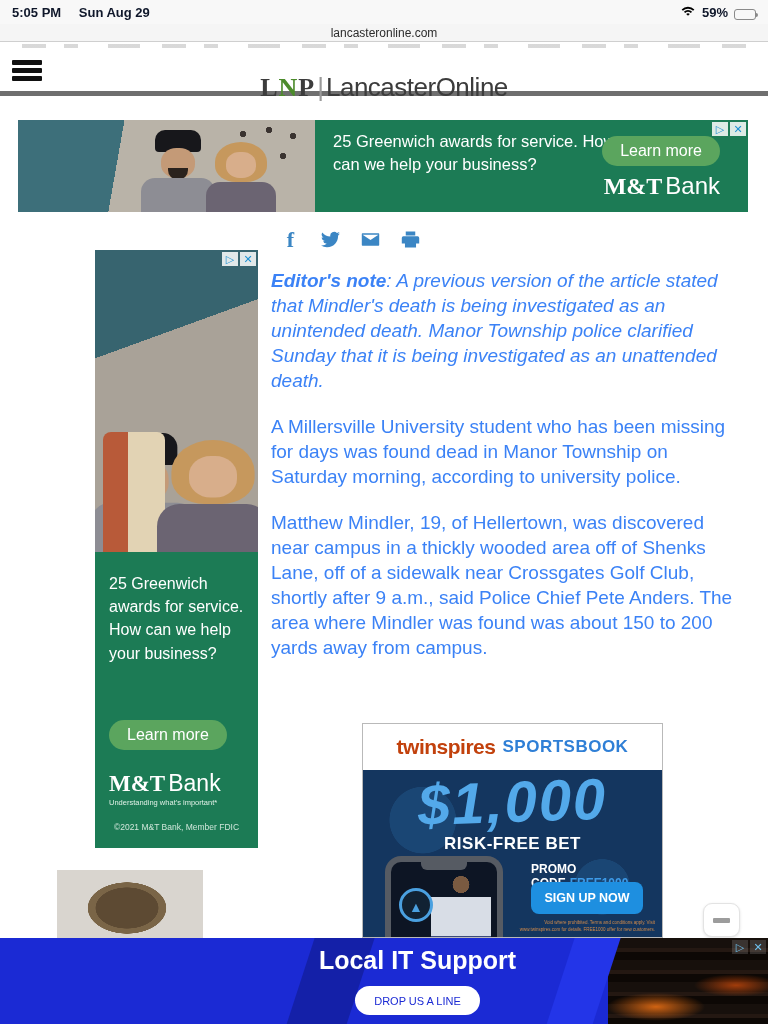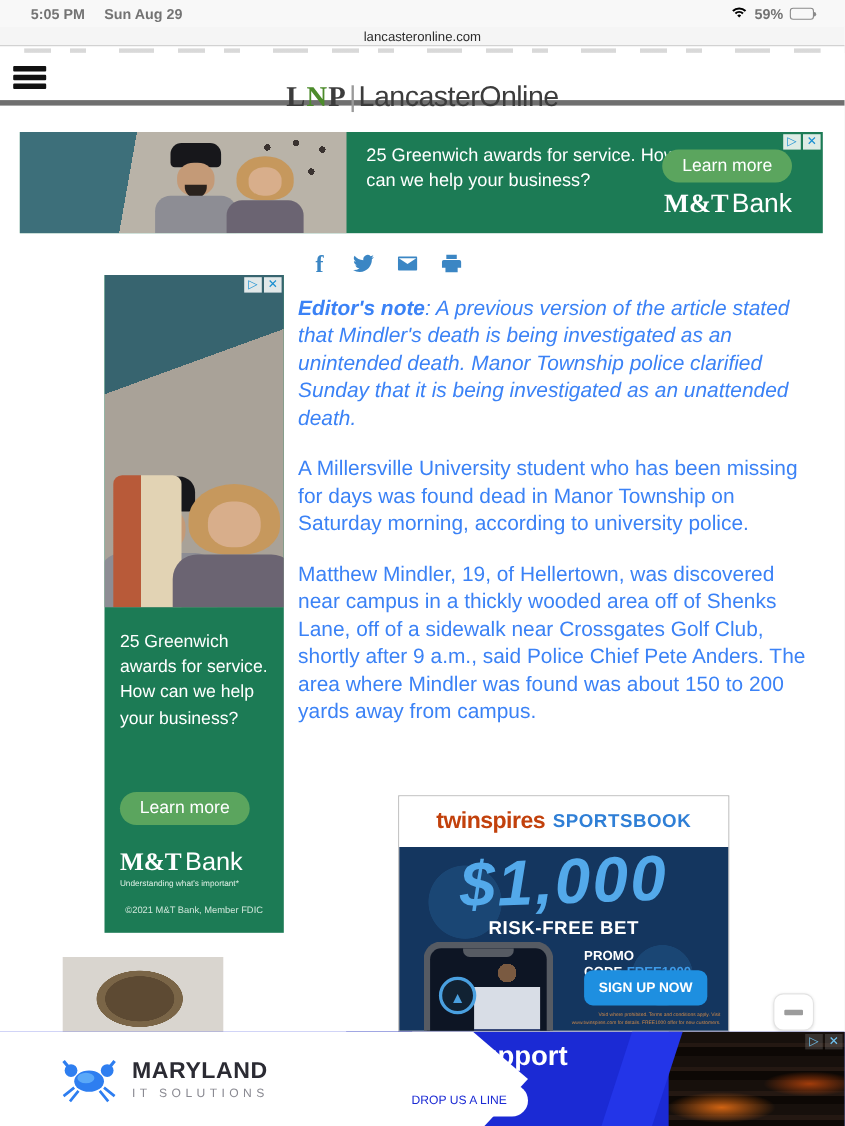--- a/index.html
+++ b/index.html
@@ -2,24 +2,24 @@
 <html><head>
 <meta charset="utf-8">
 <style>
   * { margin:0; padding:0; box-sizing:border-box; }
   html,body { background:#e9e9e9; }
   .screen{ position:relative; width:768px; height:1024px; margin:0 auto; background:#fff;
            font-family:"Liberation Sans", sans-serif; overflow:hidden; }
 
   
   .statusbar{ position:absolute; top:0; left:0; width:768px; height:24px; background:#f8f8f8;
-              display:flex; align-items:center; justify-content:space-between; padding:0 28px;
-              font-size:13px; font-weight:700; color:#737373; }
+              display:flex; align-items:center; justify-content:space-between; padding:0 12px;
+              font-size:13px; font-weight:700; color:#0f172a; }
   .statusbar .left span{ margin-right:14px; }
-  .statusbar .right{ display:flex; align-items:center; gap:6px; font-weight:600; }
+  .statusbar .right{ display:flex; align-items:flex-end; gap:6px; font-weight:600; }
   .battery{ position:relative; width:22px; height:11px; border:1px solid #8a8a8a; border-radius:3px; padding:1px; }
   .battery::after{ content:""; position:absolute; right:-3px; top:3px; width:2px; height:4px; background:#8a8a8a; border-radius:0 2px 2px 0; }
   .battery .fill{ height:100%; width:59%; background:#222; border-radius:1px; }
 
   
   .urlbar{ position:absolute; top:24px; left:0; width:768px; height:18px; background:#f5f5f5;
            border-bottom:1px solid #cfcfcf; display:flex; align-items:center; justify-content:center;
            font-size:12px; color:#2c2c2c; }
 
   
@@ -301,36 +301,20 @@
   </div>
 
   <div class="minbtn">
       <i></i>
     </div>
 
   <div class="botad">
     <div class="cables"></div>
     <div class="ribbon1"></div>
     <div class="ribbon2"></div>
-    <div class="whitepanel">
-      <div class="mdlogo">
-        <svg class="crab" viewBox="0 0 60 44">
-          <ellipse cx="30" cy="24" rx="14" ry="10" fill="#2E7EF0"></ellipse>
-          <ellipse cx="27" cy="21" rx="8" ry="5" fill="#5AA8F8"></ellipse>
-          <circle cx="13" cy="14" r="6" fill="#2E7EF0"></circle>
-          <circle cx="47" cy="14" r="6" fill="#2E7EF0"></circle>
-          <path d="M10 10 6 5M50 10l4-5" stroke="#2E7EF0" stroke-width="3" fill="none"></path>
-          <path d="M16 30 6 38M20 33l-8 10M40 33l8 10M44 30l10 8" stroke="#2E7EF0" stroke-width="2.5" fill="none"></path>
-        </svg>
-        <div>
-          <div class="t1">MARYLAND</div>
-          <div class="t2">IT SOLUTIONS</div>
-        </div>
-      </div>
-    </div>
     <div class="headline">Local IT Support</div>
     <button class="dropline">DROP US A LINE</button>
     <div class="adchoices">
       <span class="box">▷</span>
       <span class="box">✕</span>
     </div>
   </div>
 
 </div>
 

